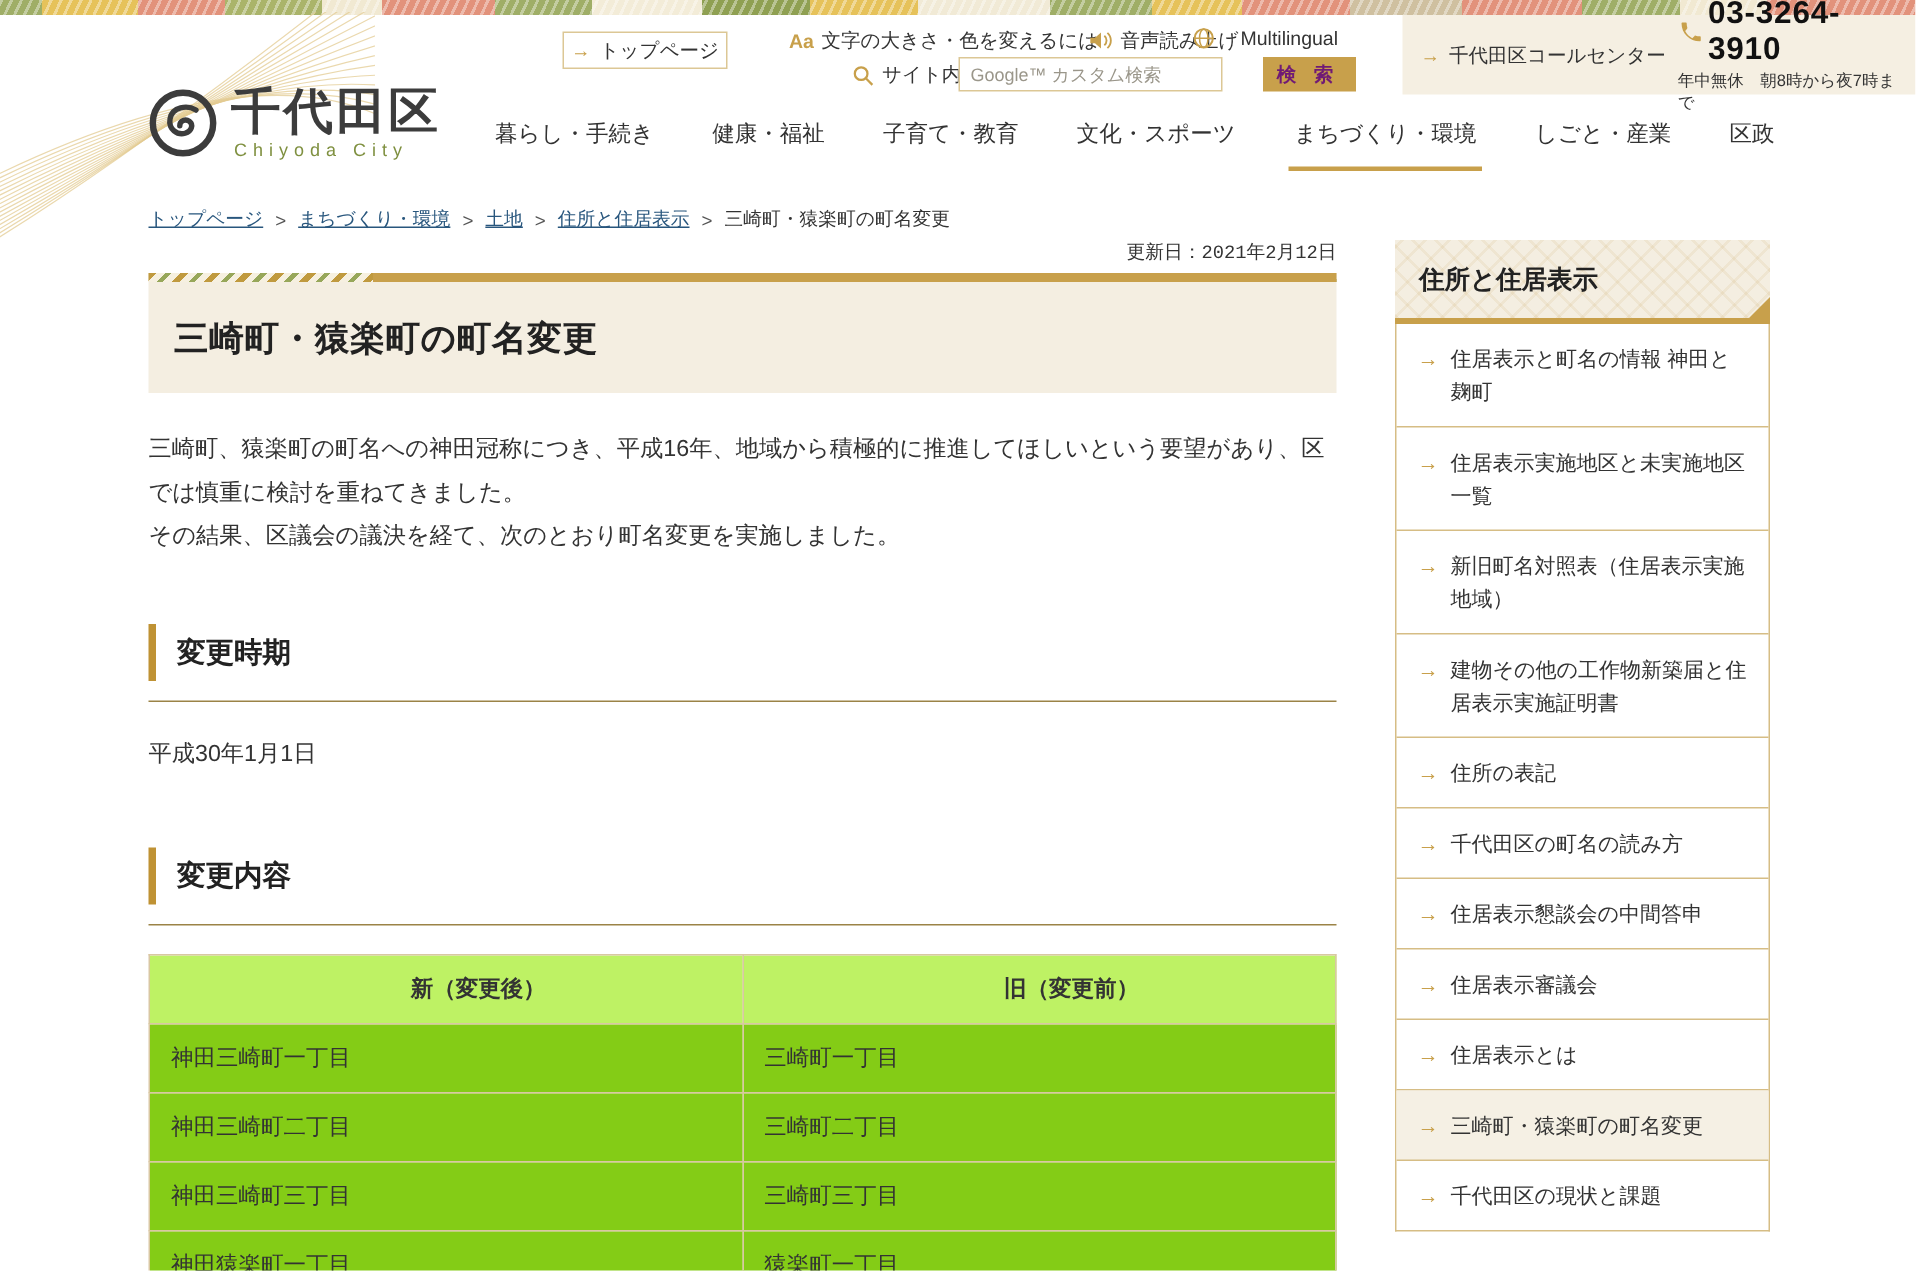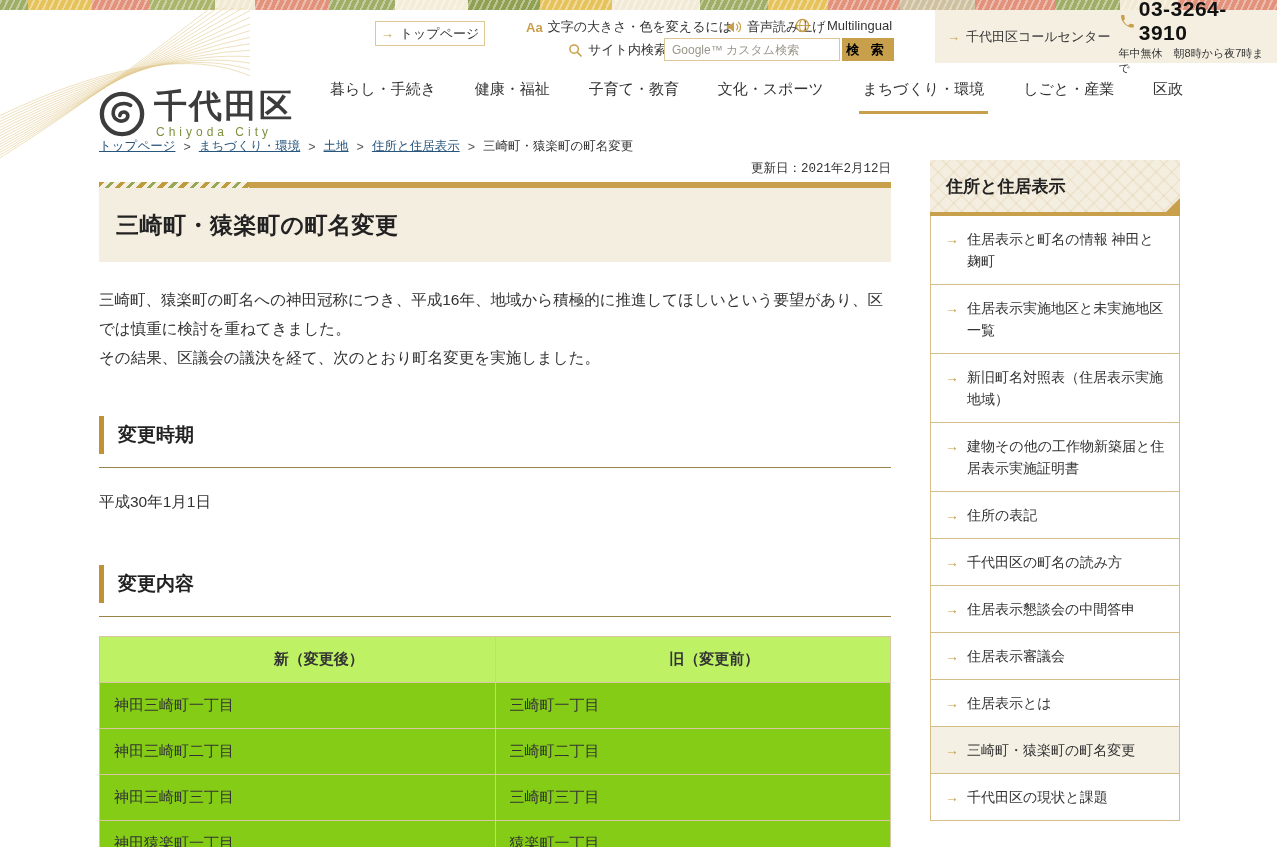--- a/index.html
+++ b/index.html
@@ -28,40 +28,40 @@
     gap:6px;font-size:13px;color:#333;cursor:pointer;
   }
   .arrow-glyph{color:#c8a04b;font-size:13px;line-height:1;}
   .util-item{position:absolute;display:flex;align-items:center;gap:5px;font-size:13px;color:#333;cursor:pointer;}
   #util-fontsize{left:526px;top:18px;}
   #util-audio{left:726px;top:18px;}
   #util-multi{left:795px;top:18px;gap:17px;}
   #util-sitesearch{left:568px;top:41px;}
   .aa-icon{color:#c8a04b;font-weight:bold;font-size:13px;letter-spacing:0;}
   .search-input{
-    position:absolute;left:664px;top:38px;width:176px;height:23px;box-sizing:border-box;
+    position:absolute;left:639px;top:38px;width:176px;height:23px;box-sizing:border-box;
     border:1px solid #dcc795;font-size:12px;padding:0 7px;color:#333;background:#fff;outline:none;
   }
   .search-input::placeholder{color:#9a968a;}
   .search-btn{
-    position:absolute;left:842px;top:38px;width:52px;height:23px;border:none;cursor:pointer;
-    background:#c8a04b;color:#000000;font-size:13px;font-weight:bold;letter-spacing:4px;
+    position:absolute;left:842px;top:38px;width:62px;height:23px;border:none;cursor:pointer;
+    background:#c8a04b;color:#701a75;font-size:13px;font-weight:bold;letter-spacing:4px;
     display:flex;align-items:center;justify-content:center;padding-left:4px;box-sizing:border-box;
     font-family:inherit;
   }
   .phone-box{
     position:absolute;left:935px;top:10px;width:342px;height:53px;background:#f5efe2;
     display:flex;align-items:center;box-sizing:border-box;padding:0 8px 0 12px;gap:8px;
   }
   .callcenter{display:flex;align-items:center;gap:6px;font-size:13px;color:#333;white-space:nowrap;cursor:pointer;}
   .phone-right{display:flex;flex-direction:column;}
   .phone-number-row{display:flex;align-items:center;gap:4px;font-size:21px;font-weight:bold;color:#111;letter-spacing:.5px;}
   .phone-hours{font-size:11px;color:#333;margin-top:1px;}
   
-  .logo{position:absolute;left:99px;top:57px;display:flex;align-items:center;gap:9px;cursor:pointer;margin-top:32px;}
+  .logo{position:absolute;left:99px;top:57px;display:flex;align-items:center;gap:9px;cursor:pointer;}
   .logo-texts{display:flex;flex-direction:column;}
   .logo-text-ja{font-size:33px;color:#3c3c3c;font-weight:600;letter-spacing:2px;line-height:1;}
   .logo-text-en{font-size:12px;color:#7f9040;letter-spacing:4px;margin-top:3px;padding-left:2px;}
   .main-nav{position:absolute;left:330px;top:80px;width:853px;display:flex;justify-content:space-between;font-size:15px;}
   .nav-item{position:relative;padding-bottom:15px;cursor:pointer;color:#333;white-space:nowrap;}
   .nav-item.active::after{content:"";position:absolute;left:-4px;right:-4px;bottom:0;height:3px;background:#c8a04b;}
   
   .breadcrumb{position:absolute;left:99px;top:138px;font-size:12.5px;display:flex;gap:8px;align-items:center;white-space:nowrap;}
   .bc-link{color:#28567d;text-decoration:underline;cursor:pointer;}
   .bc-sep{color:#555;}

